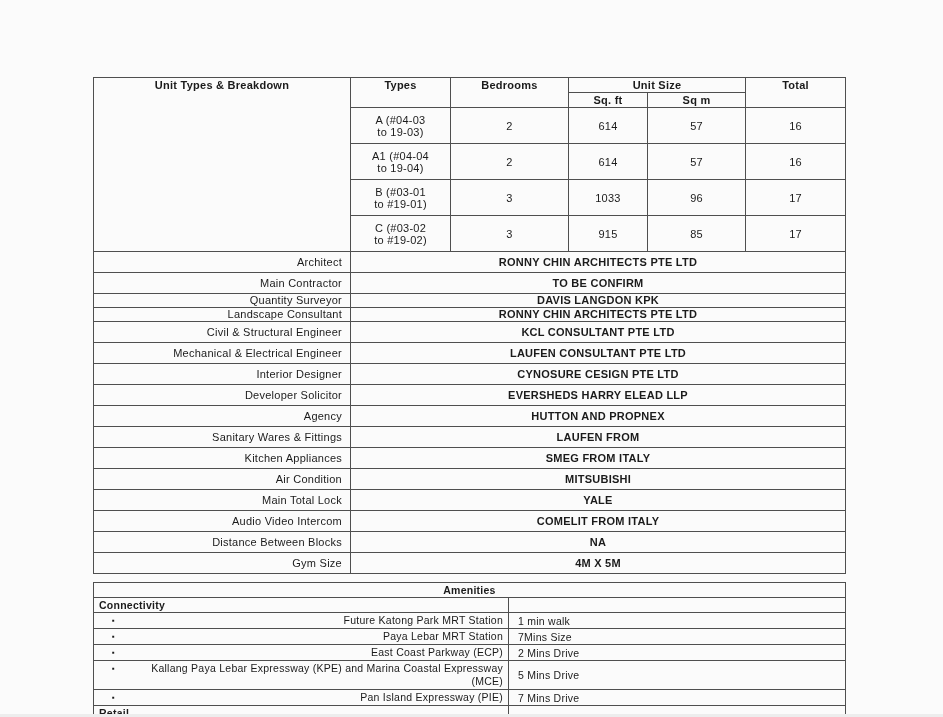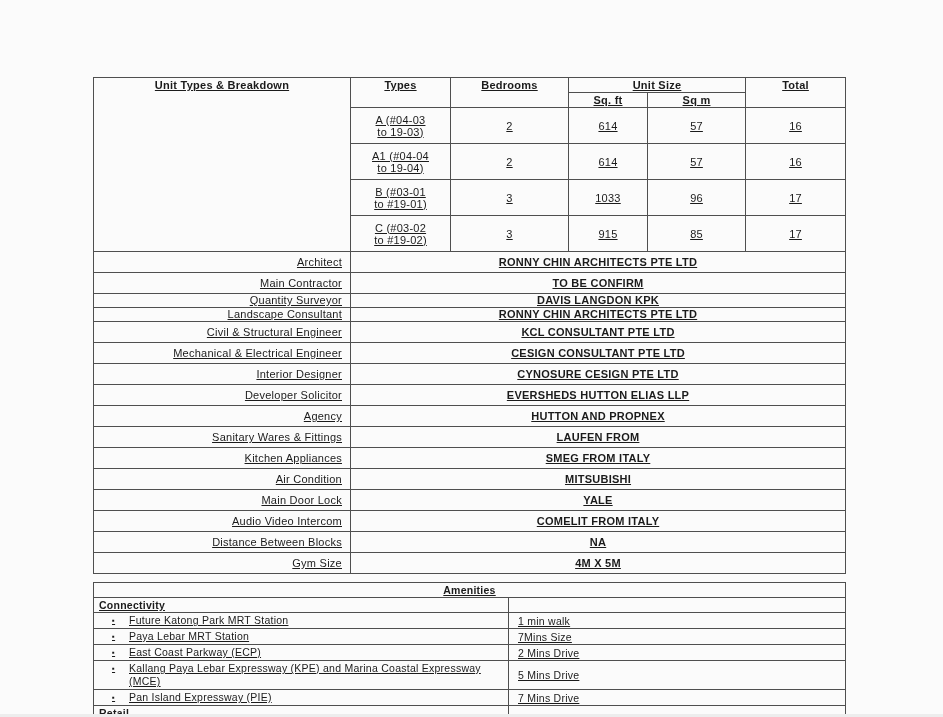--- a/index.html
+++ b/index.html
@@ -5,40 +5,40 @@
   html,body{margin:0;padding:0;}
   body{
     width:943px;height:717px;
     background:#fbfbfb;
     font-family:"Liberation Sans", sans-serif;
     color:#1b1b1b;
   }
   .canvas{position:relative;width:943px;height:717px;overflow:hidden;background:#fbfbfb;}
   .content{position:absolute;left:93px;top:77px;width:752px;}
 
-  table{border-collapse:collapse;table-layout:fixed;width:752px;text-decoration:underline;}
+  table{border-collapse:collapse;table-layout:fixed;width:752px;}
   td{border:1px solid #4f4f4f;font-size:11px;letter-spacing:0.25px;padding:2px 6px;vertical-align:middle;overflow:hidden;}
 
   
   .main .hdr td{font-weight:bold;text-align:center;height:11px;padding:1px 4px;vertical-align:top;}
   .main .c1{vertical-align:top;text-align:left;padding:2px 8px;font-weight:bold;}
   .main .unit-row td{text-align:center;height:31px;}
   .main .types-cell span{display:block;line-height:12px;}
   .main .detail .label-cell{text-align:right;font-weight:normal;padding:4px 8px;}
   .main .detail .value-cell{text-align:center;font-weight:bold;padding:4px 8px;}
   .main .detail.compact td{padding-top:0px;padding-bottom:1px;height:11px;}
 
   
   .amen{margin-top:8px;}
   .amen td{font-size:10.5px;padding:1px 5px;height:11px;}
   .amen .a-title td{text-align:center;font-weight:bold;}
   .amen .a-section td{font-weight:bold;text-align:left;margin-left:14px;}
   .amen .bul-row{display:flex;align-items:flex-start;}
   .amen .bul{width:30px;flex:0 0 30px;padding-left:13px;font-size:8px;line-height:13px;box-sizing:border-box;}
-  .amen .itext{flex:1;line-height:13px;}
+  .amen .itext{flex:1;line-height:13px;text-align:right;}
   .amen .aval{padding-left:9px;}
 
   .bottom-strip{position:absolute;left:0;bottom:0;width:943px;height:3px;background:#ededed;}
 </style>
 </head>
 <body>
 
 <div class="canvas">
   <div class="content">
 
@@ -120,48 +120,48 @@
         <tr class="detail compact">
           <td class="label-cell">Landscape Consultant</td>
           <td class="value-cell" colspan="5">RONNY CHIN ARCHITECTS PTE LTD</td>
         </tr>
         <tr class="detail">
           <td class="label-cell">Civil &amp; Structural Engineer</td>
           <td class="value-cell" colspan="5">KCL CONSULTANT PTE LTD</td>
         </tr>
         <tr class="detail">
           <td class="label-cell">Mechanical &amp; Electrical Engineer</td>
-          <td class="value-cell" colspan="5">CESIGN CONSULTANT PTE LTD</td>
+          <td class="value-cell" colspan="5">LAUFEN CONSULTANT PTE LTD</td>
         </tr>
         <tr class="detail">
           <td class="label-cell">Interior Designer</td>
           <td class="value-cell" colspan="5">CYNOSURE CESIGN PTE LTD</td>
         </tr>
         <tr class="detail">
           <td class="label-cell">Developer Solicitor</td>
-          <td class="value-cell" colspan="5">EVERSHEDS HUTTON ELIAS LLP</td>
+          <td class="value-cell" colspan="5">EVERSHEDS HARRY ELEAD LLP</td>
         </tr>
         <tr class="detail">
           <td class="label-cell">Agency</td>
           <td class="value-cell" colspan="5">HUTTON AND PROPNEX</td>
         </tr>
         <tr class="detail">
           <td class="label-cell">Sanitary Wares &amp; Fittings</td>
           <td class="value-cell" colspan="5">LAUFEN FROM</td>
         </tr>
         <tr class="detail">
           <td class="label-cell">Kitchen Appliances</td>
           <td class="value-cell" colspan="5">SMEG FROM ITALY</td>
         </tr>
         <tr class="detail">
           <td class="label-cell">Air Condition</td>
           <td class="value-cell" colspan="5">MITSUBISHI</td>
         </tr>
         <tr class="detail">
-          <td class="label-cell">Main Door Lock</td>
+          <td class="label-cell">Main Total Lock</td>
           <td class="value-cell" colspan="5">YALE</td>
         </tr>
         <tr class="detail">
           <td class="label-cell">Audio Video Intercom</td>
           <td class="value-cell" colspan="5">COMELIT FROM ITALY</td>
         </tr>
         <tr class="detail">
           <td class="label-cell">Distance Between Blocks</td>
           <td class="value-cell" colspan="5">NA</td>
         </tr>

